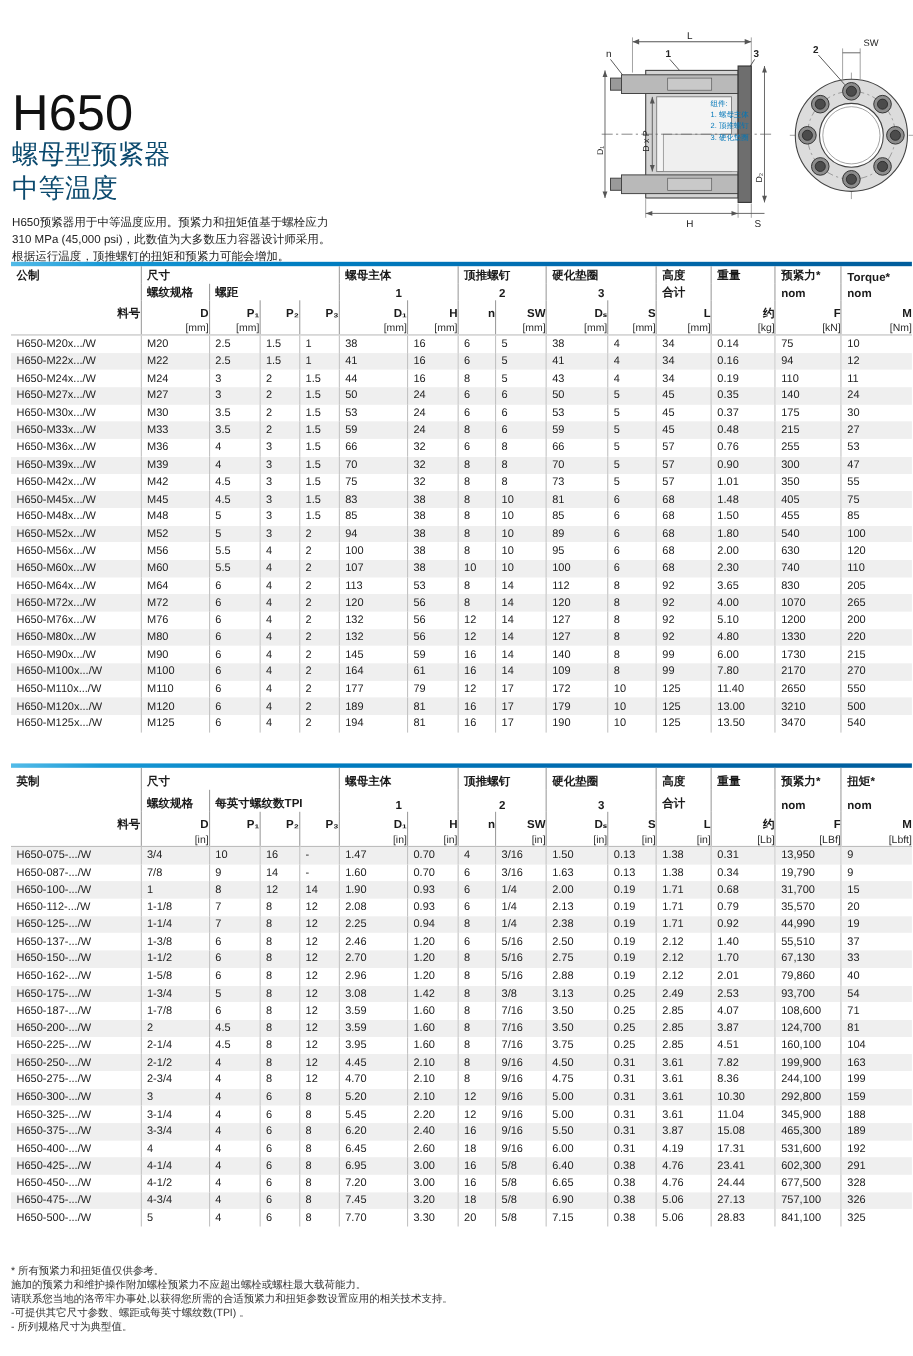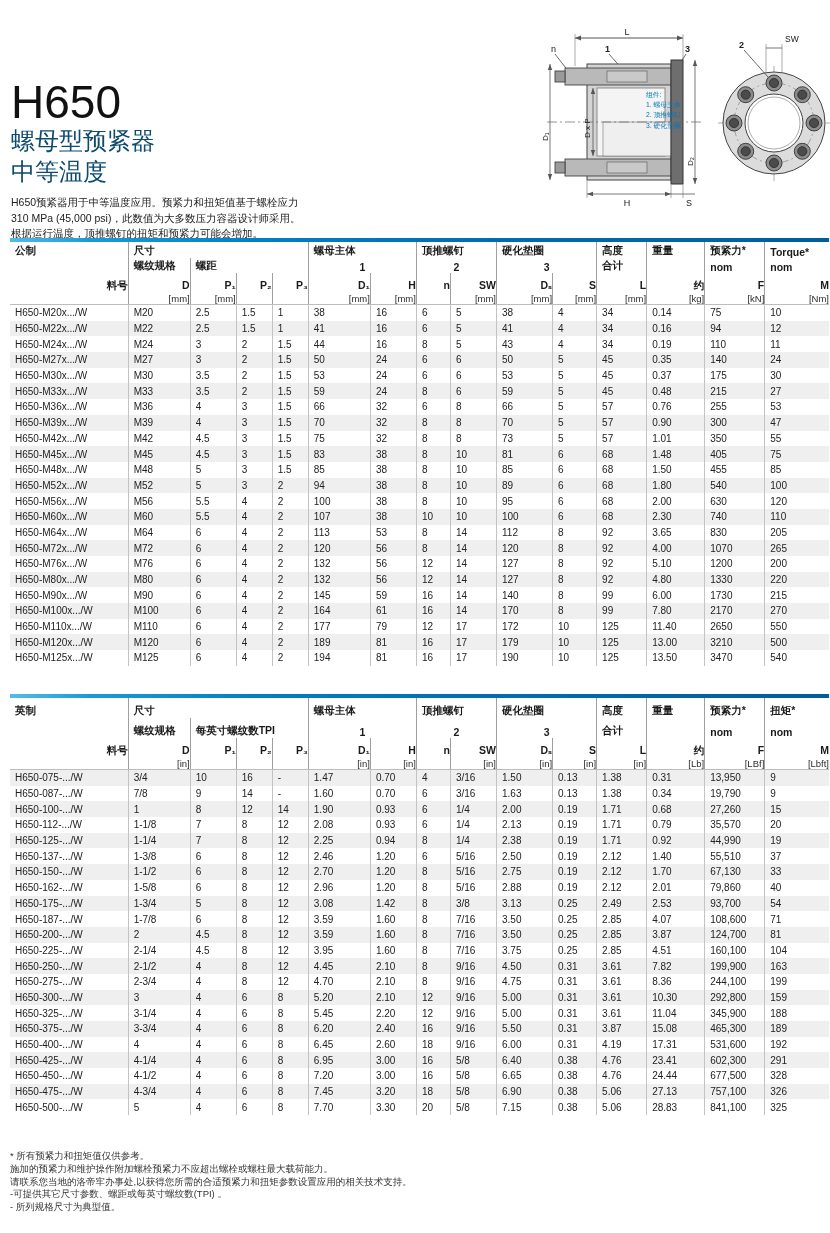--- a/index.html
+++ b/index.html
@@ -598,21 +598,21 @@
         <tr>
           <td>H650-M100x.../W</td>
           <td>M100</td>
           <td>6</td>
           <td>4</td>
           <td>2</td>
           <td>164</td>
           <td>61</td>
           <td>16</td>
           <td>14</td>
-          <td>170</td>
+          <td>109</td>
           <td>8</td>
           <td>99</td>
           <td>7.80</td>
           <td>2170</td>
           <td>270</td>
         </tr>
         <tr>
           <td>H650-M110x.../W</td>
           <td>M110</td>
           <td>6</td>
@@ -816,21 +816,21 @@
           <td>12</td>
           <td>14</td>
           <td>1.90</td>
           <td>0.93</td>
           <td>6</td>
           <td>1/4</td>
           <td>2.00</td>
           <td>0.19</td>
           <td>1.71</td>
           <td>0.68</td>
-          <td>27,260</td>
+          <td>31,700</td>
           <td>15</td>
         </tr>
         <tr>
           <td>H650-112-.../W</td>
           <td>1-1/8</td>
           <td>7</td>
           <td>8</td>
           <td>12</td>
           <td>2.08</td>
           <td>0.93</td>

